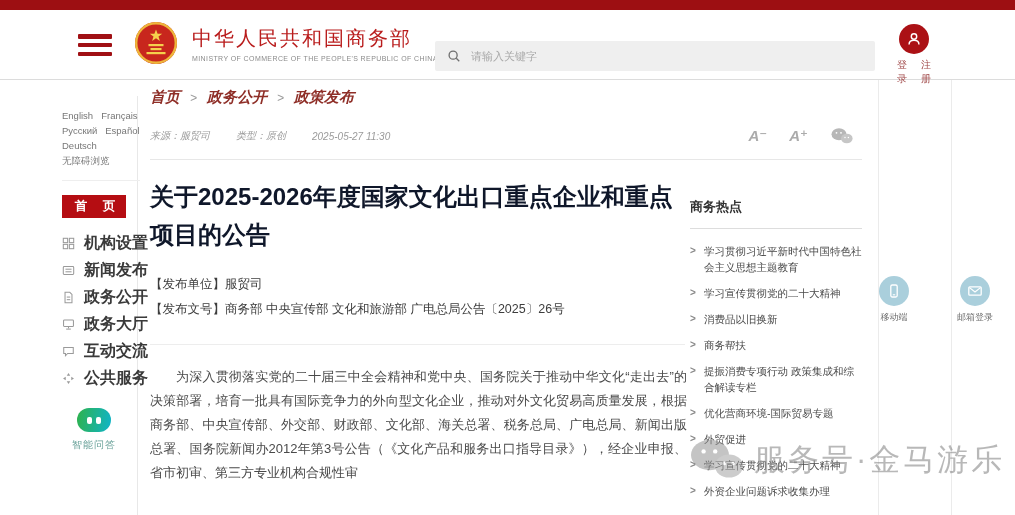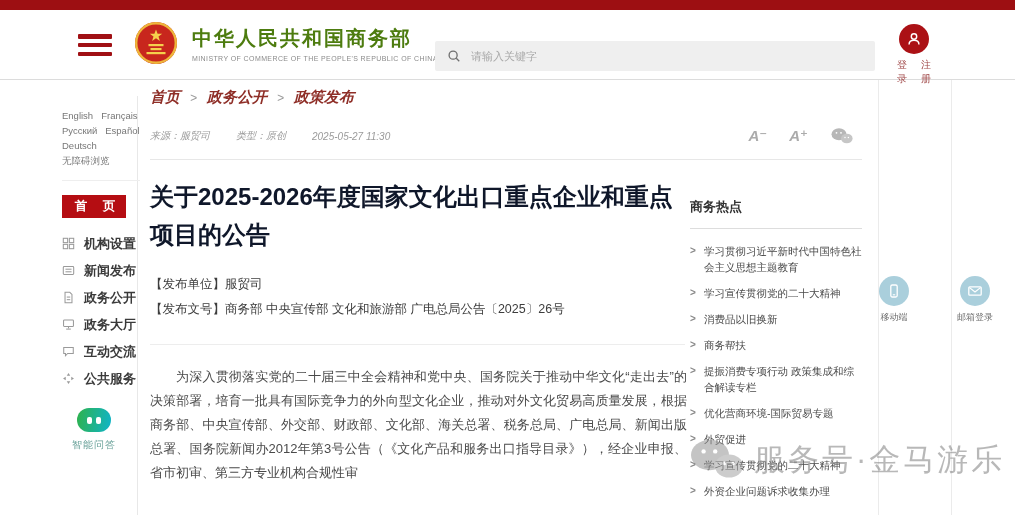--- a/index.html
+++ b/index.html
@@ -10,40 +10,40 @@
   
   .topbar { position:absolute; left:0; top:0; width:1015px; height:10px; background:#9d0f12; }
 
   
   .header { position:absolute; left:0; top:10px; width:1015px; height:70px; background:#fff; border-bottom:1px solid #dcdcdc; }
   .hamburger { position:absolute; left:78px; top:24px; width:34px; height:22px; display:flex; flex-direction:column; justify-content:space-between; cursor:pointer; }
   .hamburger span { display:block; height:4.5px; background:#a01014; border-radius:1px; }
   .brand { position:absolute; left:134px; top:11px; display:flex; align-items:center; text-decoration:none; cursor:pointer; }
   .emblem { width:44px; height:44px; }
   .brand-text { margin-left:14px; }
-  .site-title { font-size:20px; font-weight:bold; color:#4d7c0f; letter-spacing:2px; }
+  .site-title { font-size:20px; font-weight:normal; color:#b91c1c; letter-spacing:2px; }
   .site-sub { font-size:7px; color:#8b8b8b; letter-spacing:0.4px; margin-top:3px; }
   .search { position:absolute; left:435px; top:31px; width:440px; height:30px; background:#efefef; border-radius:2px; display:flex; align-items:center; padding:0 12px; }
   .search svg { flex:0 0 auto; }
   .search input { border:none; outline:none; background:transparent; margin-left:10px; font-size:11px; color:#555; width:100%; font-family:inherit; }
   .search input::placeholder { color:#a9a9a9; }
   .auth { position:absolute; left:893px; top:14px; width:42px; text-align:center; }
   .user-circle { width:30px; height:30px; border-radius:50%; background:#ab1115; margin:0 auto; display:flex; align-items:center; justify-content:center; cursor:pointer; }
   .auth-links { margin-top:4px; font-size:10px; color:#a14a4a; display:flex; gap:6px; justify-content:center; }
   .auth-links span { cursor:pointer; }
 
   
   .sidebar { position:absolute; left:8px; top:96px; width:130px; height:435px; border-right:1px solid #e8e8e8; padding:14px 0 0 54px; }
   .langs { width:78px; display:flex; flex-wrap:wrap; column-gap:8px; row-gap:4px; font-size:9.5px; color:#777; padding-bottom:12px; border-bottom:1px solid #eee; }
   .langs span { cursor:pointer; white-space:nowrap; }
   .home-btn { margin-top:14px; width:64px; height:23px; background:#b50d12; color:#fff; font-size:12.5px; font-weight:bold; letter-spacing:6px; display:flex; align-items:center; justify-content:center; padding-left:8px; cursor:pointer; }
   .menu { margin-top:12px; }
   .menu-item { display:flex; align-items:center; height:27px; cursor:pointer; }
   .menu-item svg { width:13px; height:13px; flex:0 0 auto; }
-  .menu-item .mi-label { margin-left:9px; font-size:13px; font-weight:bold; color:#3a3a3a; white-space:nowrap; }
+  .menu-item .mi-label { margin-left:9px; font-size:16px; font-weight:bold; color:#3a3a3a; white-space:nowrap; }
   .smartqa { margin-top:16px; width:64px; text-align:center; cursor:pointer; }
   .qa-bot { width:34px; height:24px; margin:0 auto; border-radius:12px; background:linear-gradient(100deg,#2fb24c,#0fb4c9); display:flex; align-items:center; justify-content:center; gap:4px; }
   .qa-bot i { display:block; width:5px; height:7px; background:#fff; border-radius:2px; }
   .qa-label { margin-top:6px; font-size:10px; color:#6aa29a; letter-spacing:1px; }
 
   
   .content { position:absolute; left:150px; top:88px; width:712px; }
   .breadcrumb { display:flex; align-items:center; gap:10px; font-size:15px; font-weight:bold; color:#8f2f28; }
   .breadcrumb .sep { color:#9a9a9a; font-weight:normal; font-size:12px; }
   .breadcrumb span { cursor:pointer;font-style:italic; }

